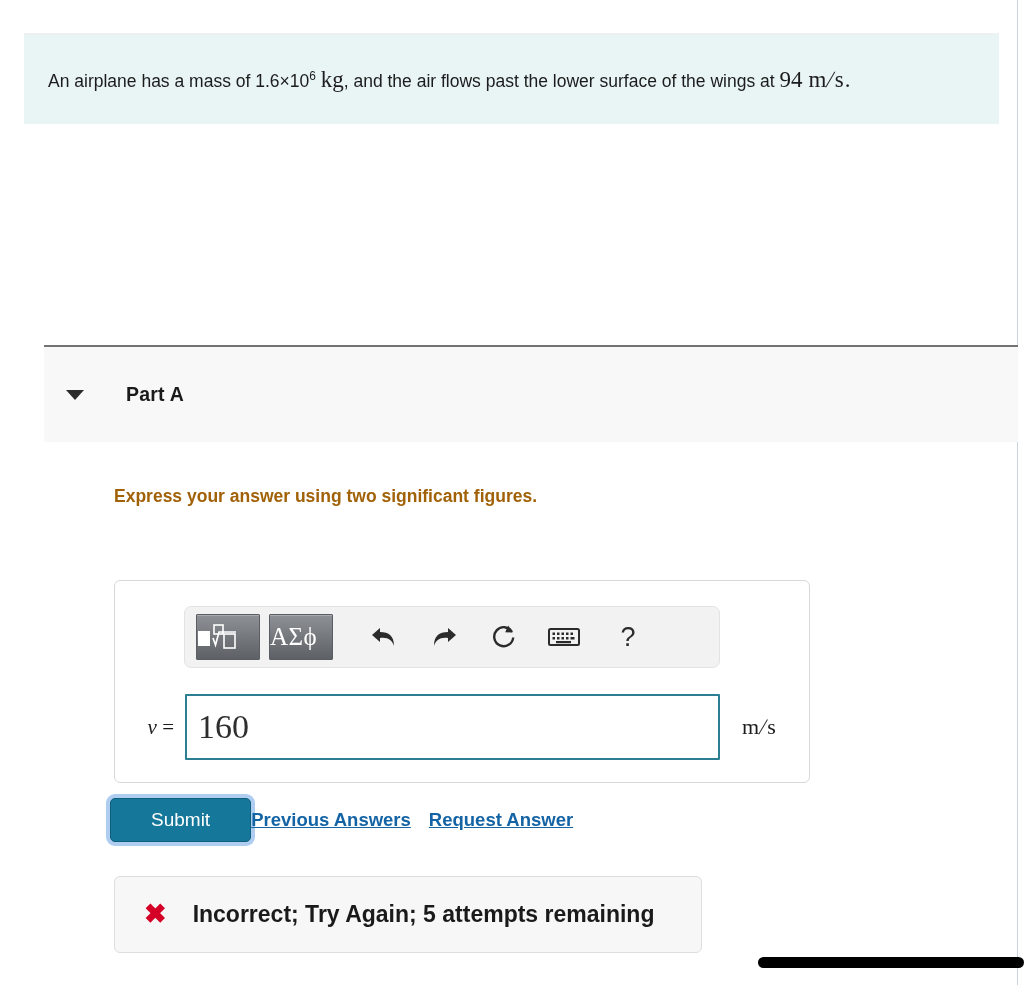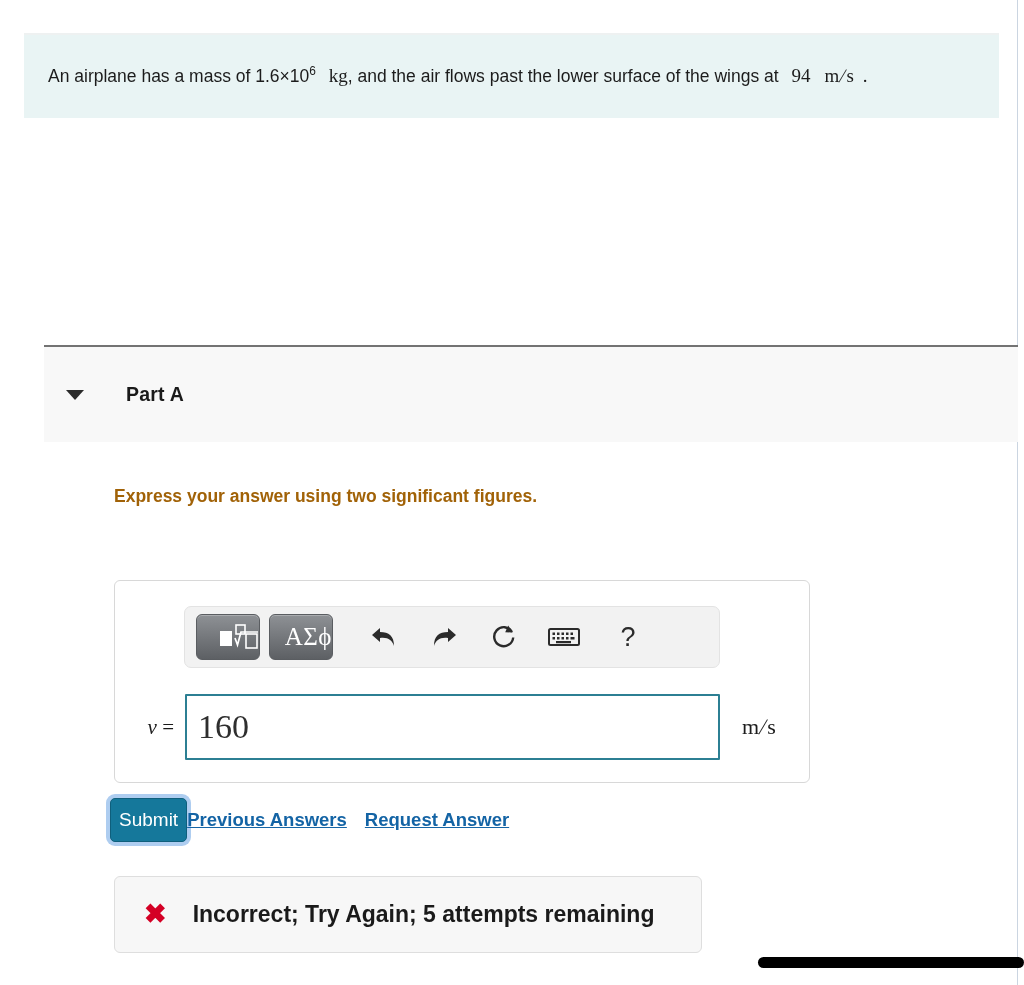--- a/index.html
+++ b/index.html
@@ -38,22 +38,21 @@
     background: #e9f4f4;
     border-top: 2px solid #eef1f1;
   }
   .problem-text {
     font-size: 17.5px;
     line-height: 1.62;
     color: #1c1c1c;
   }
   .serif {
     font-family: "Liberation Serif", serif;
-    font-size: 19px;
-    margin-left: 8px;
+    font-size: 23px;
   }
   .sup {
     font-size: 0.68em;
     vertical-align: super;
     line-height: 0;
   }
   .frac {
     display: inline-block;
     position: relative;
     padding: 0 1px;
@@ -135,26 +134,26 @@
     background: #f2f2f2;
     border: 1px solid #e3e3e3;
     border-radius: 7px;
     display: flex;
     align-items: center;
   }
   .tb-btn {
     width: 62px;
     height: 44px;
     margin-left: 11px;
-    border-radius: 6px;
+    border-radius: 1px;
     background: linear-gradient(to bottom, #8e9195 0%, #75787c 50%, #5d6064 100%);
     border: 1px solid #5a5d61;
     display: flex;
     align-items: center;
-    justify-content: flex-end;
+    justify-content: flex-start;
     cursor: pointer;
     box-shadow: inset 0 1px 0 rgba(255,255,255,0.25);
   }
   .greek-btn {
     margin-left: 9px;
     color: #ffffff;
     font-family: "Liberation Serif", serif;
     font-size: 25px;
     letter-spacing: 0.5px;
   }
@@ -220,21 +219,21 @@
     display: flex;
     align-items: center;
   }
   .submit-btn {
     background: #15789b;
     color: #ffffff;
     font-family: "Liberation Sans", sans-serif;
     font-size: 19px;
     border: 1px solid #0f5f7c;
     border-radius: 5px;
-    padding: 10px 8px;
+    padding: 10px 40px;
     cursor: pointer;
     box-shadow: 0 0 0 4px #aecdf0;
     line-height: 1.15;
   }
   .link-answers {
     color: #1464a5;
     font-size: 18.5px;
     font-weight: bold;
     text-decoration: underline;
     cursor: pointer;

